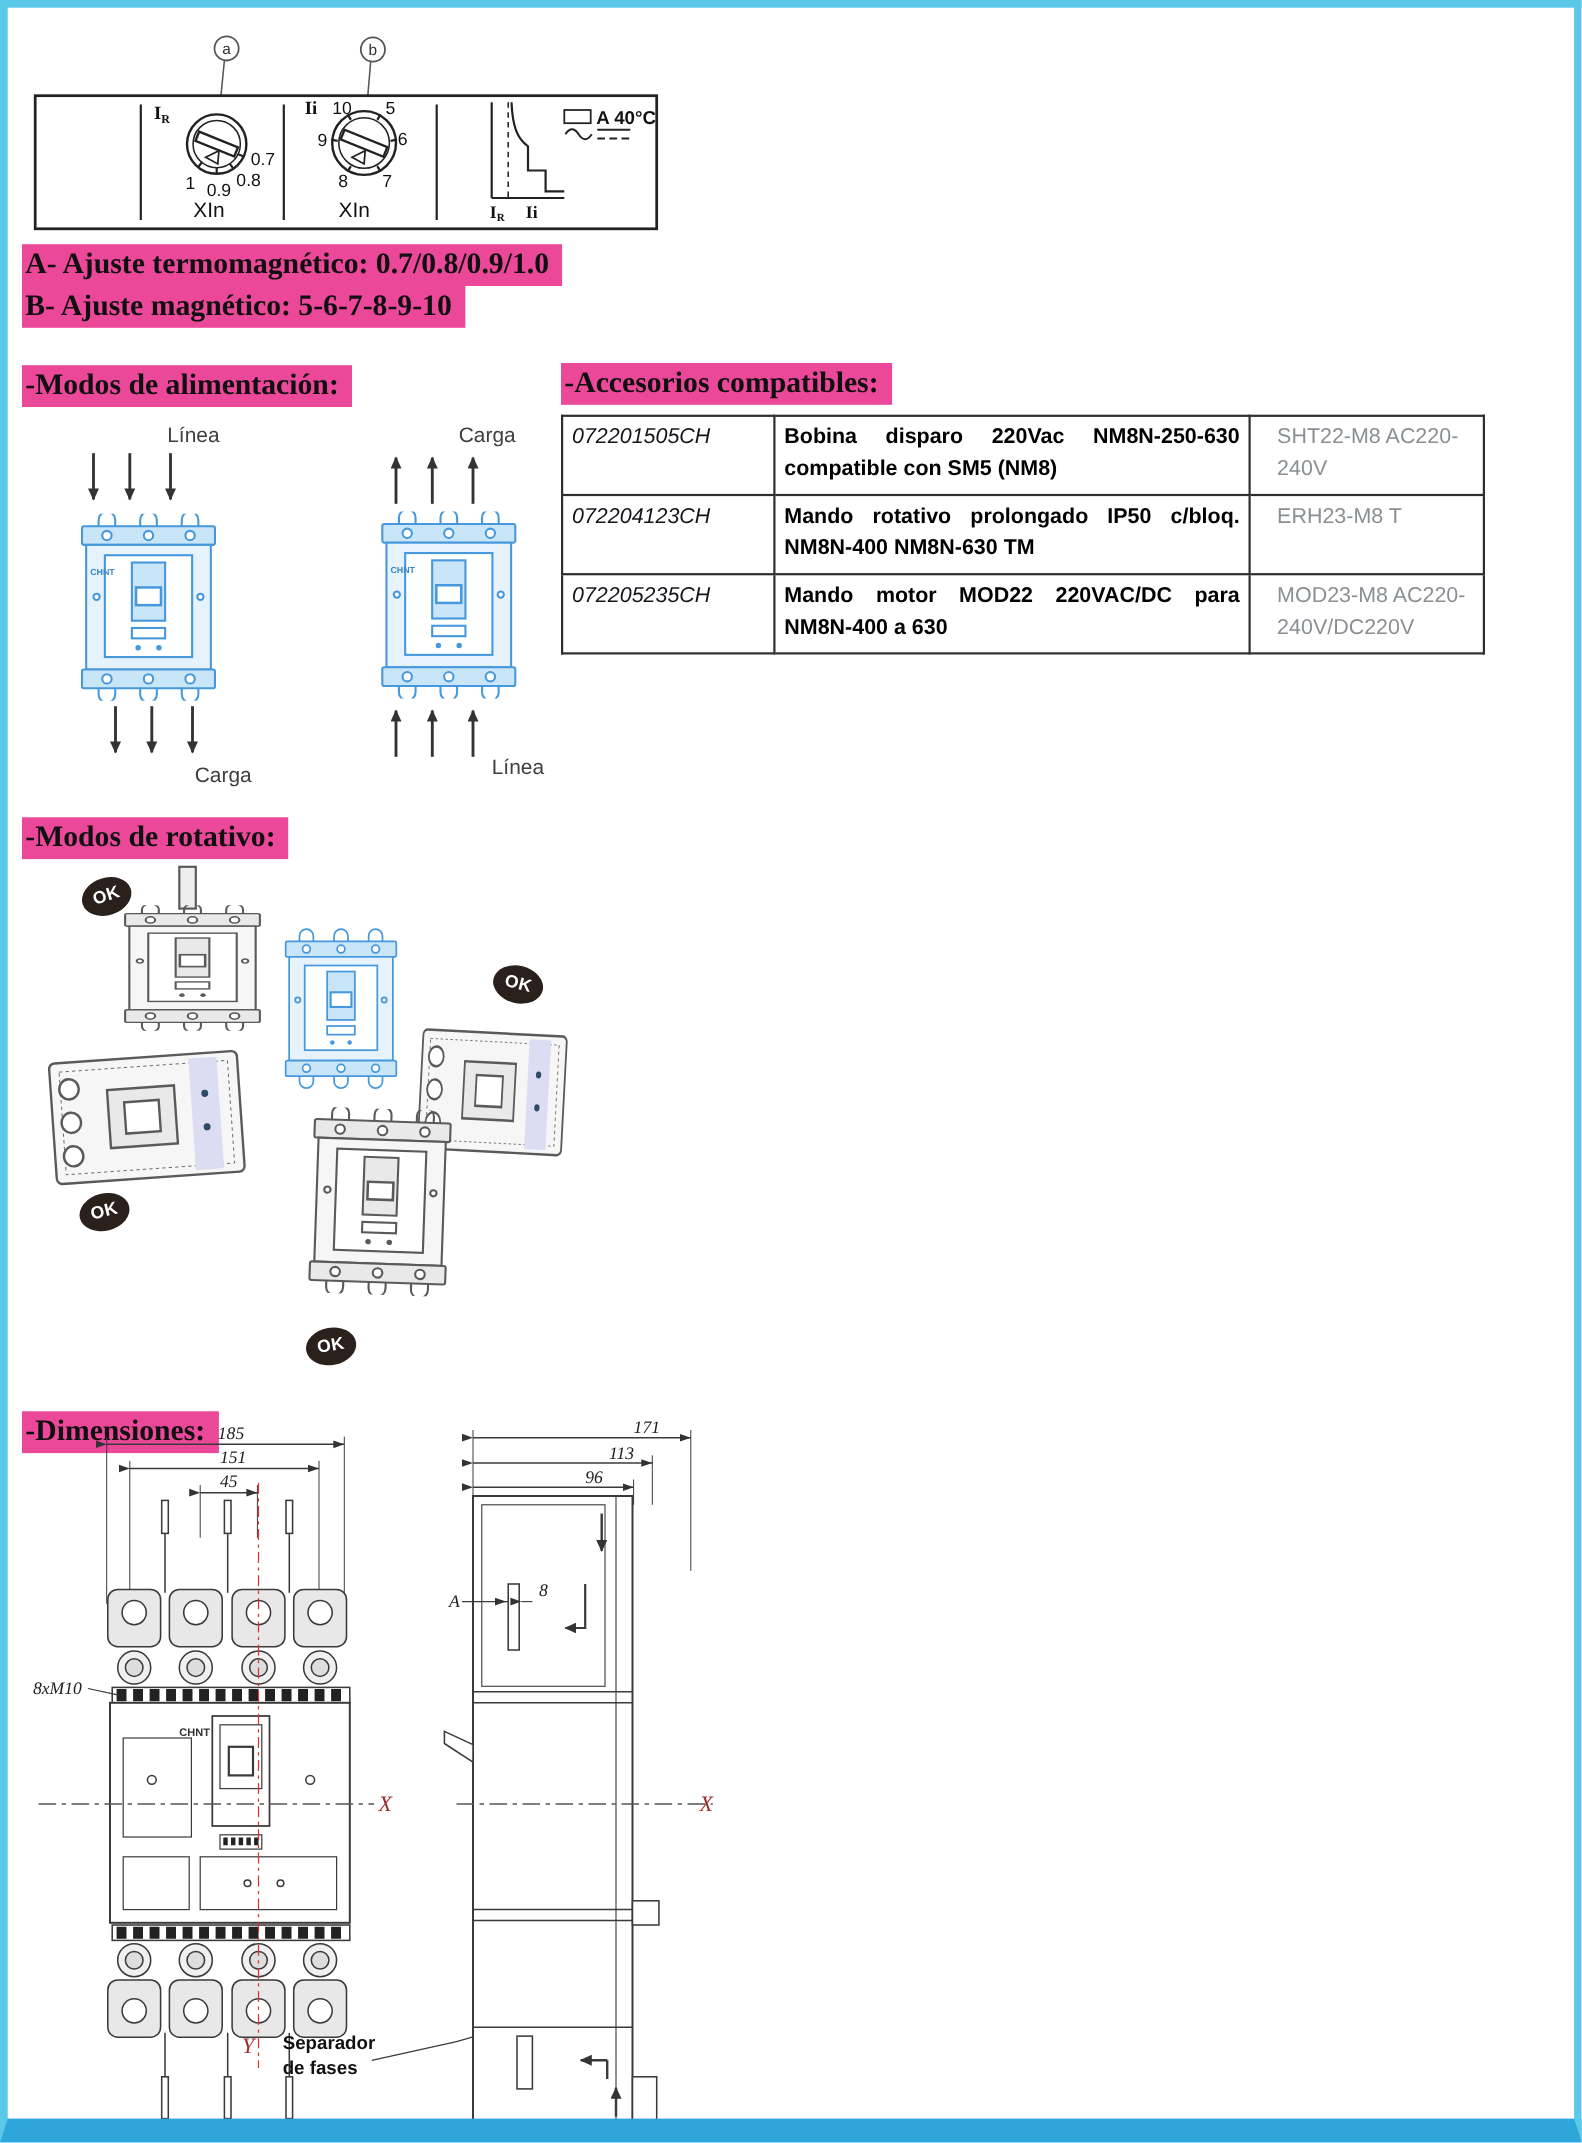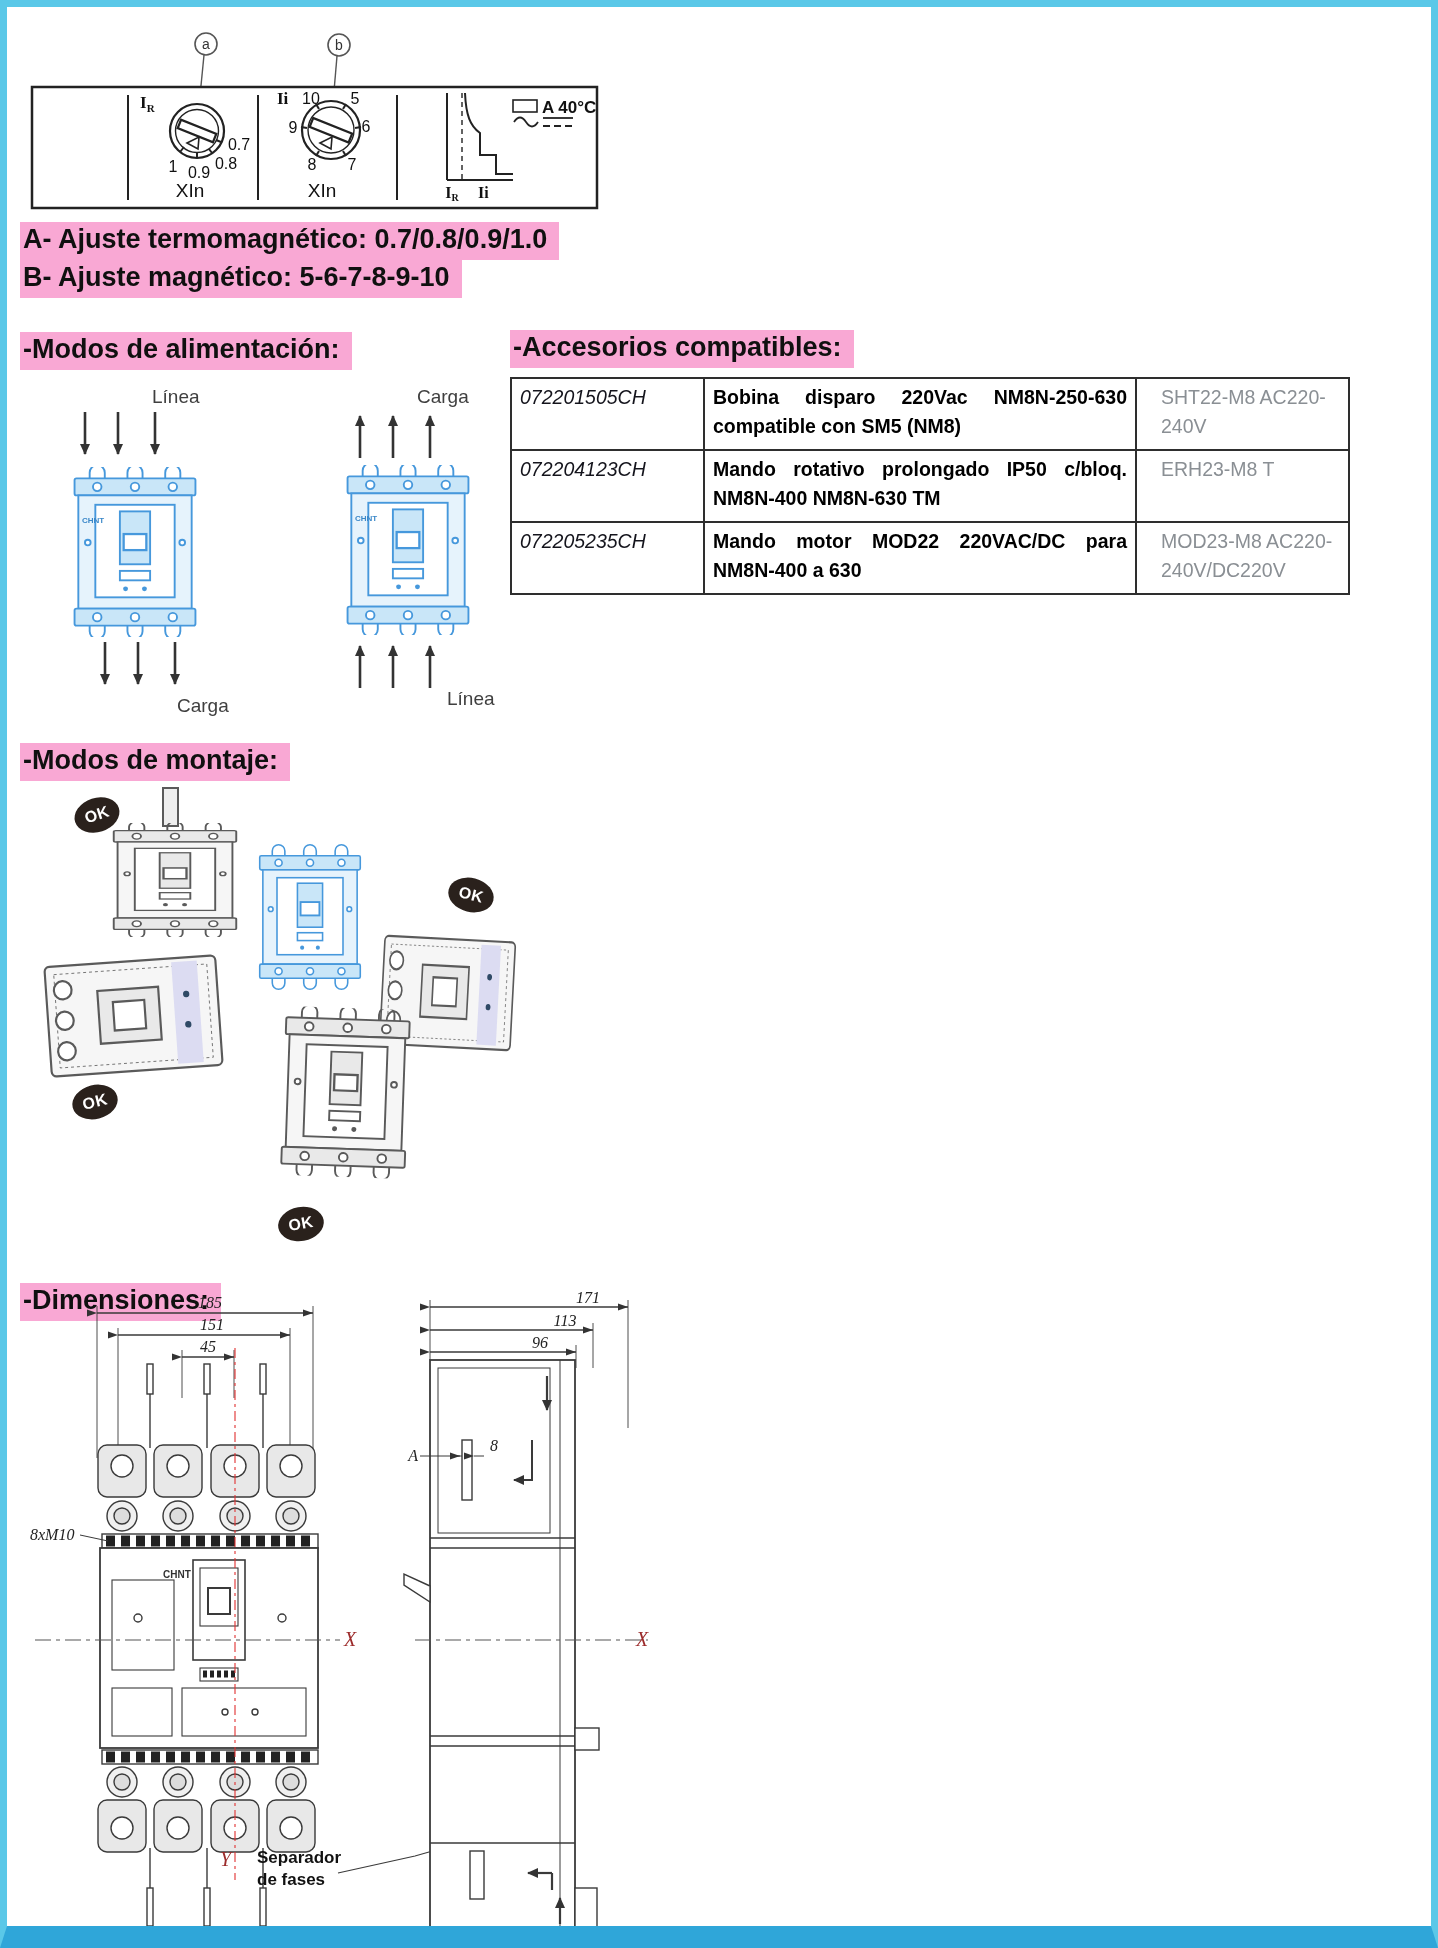--- a/index.html
+++ b/index.html
@@ -1,21 +1,21 @@
 <!DOCTYPE html>
 <html><head>
 <meta charset="utf-8">
 <style>
   html,body{margin:0;padding:0;background:#ffffff;}
   .page{position:relative;width:1438px;height:1948px;background:#fff;overflow:hidden;
         font-family:"Liberation Sans",sans-serif;}
   .frame{position:absolute;inset:0;border:7px solid #5ac8e8;border-bottom:22px solid #2fa6d9;
          pointer-events:none;z-index:50;}
-  .hl{position:absolute;font-family:Liberation Sans, sans-serif;font-weight:bold;color:#101010;
-      background:#f9a8d4;padding:1px 12px 3px 3px;white-space:nowrap;line-height:1.25;}
+  .hl{position:absolute;font-family:Liberation Serif, serif;font-weight:bold;color:#101010;
+      background:#ec4899;padding:1px 12px 3px 3px;white-space:nowrap;line-height:1.25;}
   .adjust-line{font-size:27px;}
   .heading{font-size:27px;}
   .pm-label{position:absolute;font-size:19px;color:#3f3f3f;margin-left:47px;}
   .acc-table{position:absolute;left:510px;top:377px;width:838px;border-collapse:collapse;
              table-layout:fixed;font-size:19.5px;line-height:1.5;}
   .acc-table td{border:2px solid #2e2e2e;padding:4px 8px;vertical-align:top;height:72px;
                 box-sizing:border-box;overflow:hidden;}
   .acc-table .c1{color:#14141c;font-style:italic;}
   .acc-table .c2{color:#000000;text-align:justify;font-weight:bold;}
   .acc-table .c3{color:#8a8f94;padding-left:24px;}
@@ -157,21 +157,21 @@
         <line x1="543" y1="126" x2="573" y2="126" stroke-dasharray="7 4"></line>
       </g>
     </g>
   </svg>
 
   <div class="hl adjust-line" style="left:20px;top:222px">A- Ajuste termomagnético: 0.7/0.8/0.9/1.0</div>
   <div class="hl adjust-line" style="left:20px;top:260px">B- Ajuste magnético: 5-6-7-8-9-10</div>
 
   <div class="hl heading" style="left:20px;top:332px">-Modos de alimentación:</div>
   <div class="hl heading" style="left:510px;top:330px">-Accesorios compatibles:</div>
-  <div class="hl heading" style="left:20px;top:743px">-Modos de montaje:</div>
+  <div class="hl heading" style="left:20px;top:743px">-Modos de rotativo:</div>
   <div class="hl heading" style="left:20px;top:1283px">-Dimensiones:</div>
 
   <div class="pm-label" style="left:105px;top:386px">Línea</div>
   <div class="pm-label" style="left:130px;top:695px">Carga</div>
   <div class="pm-label" style="left:370px;top:386px">Carga</div>
   <div class="pm-label" style="left:400px;top:688px">Línea</div>
 
   <svg style="position:absolute;left:40px;top:370px" width="440" height="350" viewBox="0 0 440 350">
     <g stroke="#333" stroke-width="2.6">
       <line x1="45" y1="42" x2="45" y2="84" marker-end="url(#mArr)"></line>

